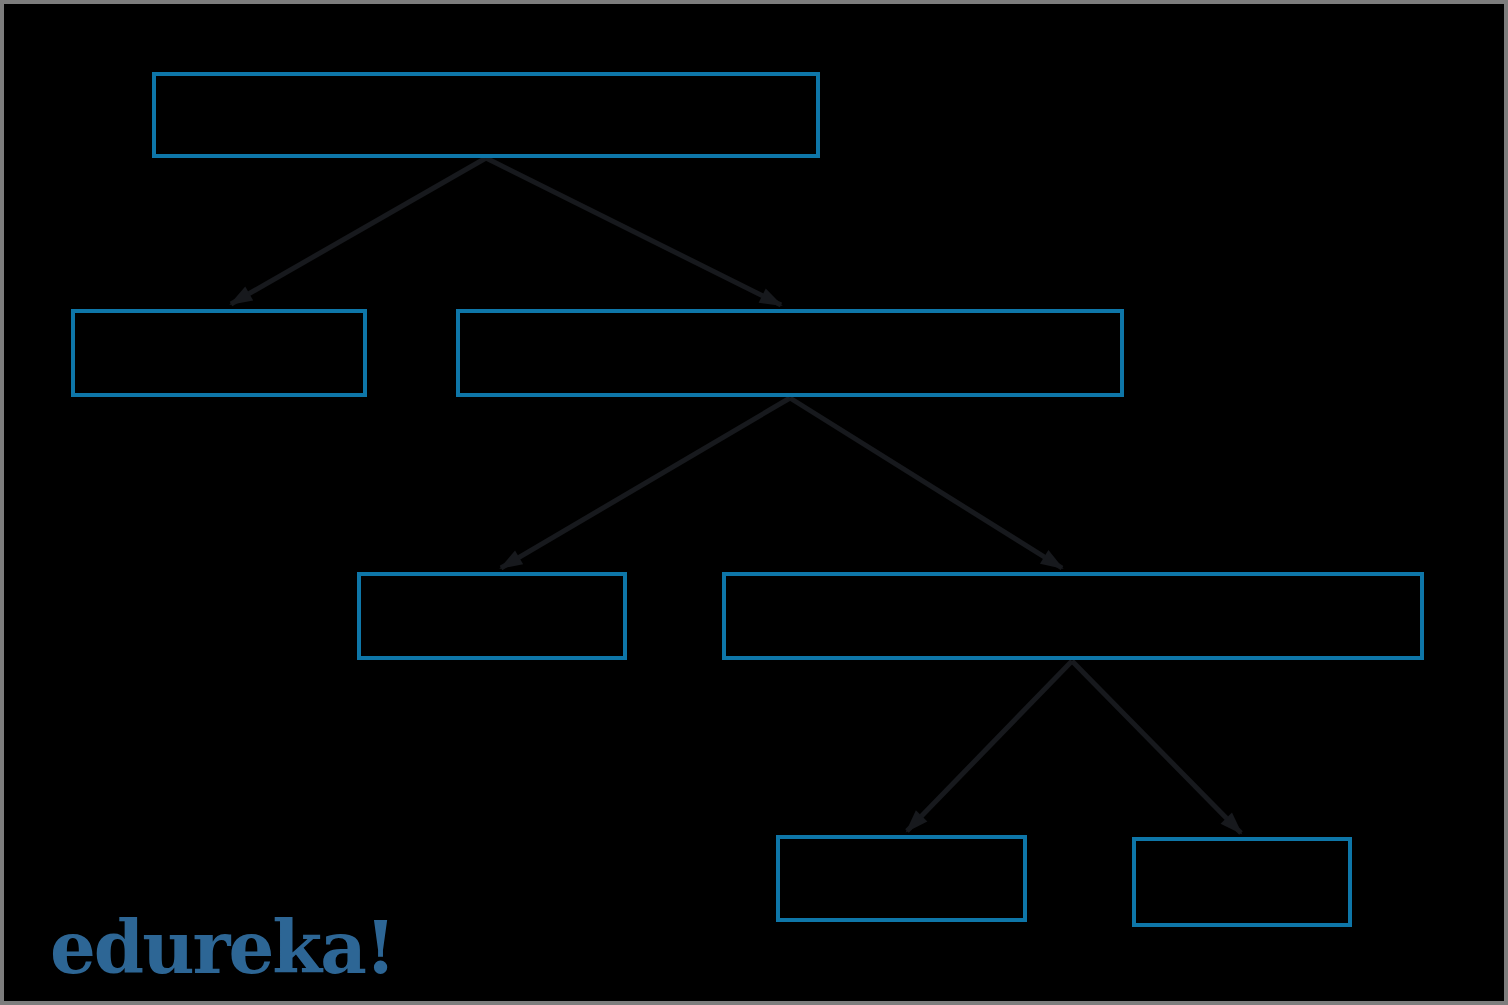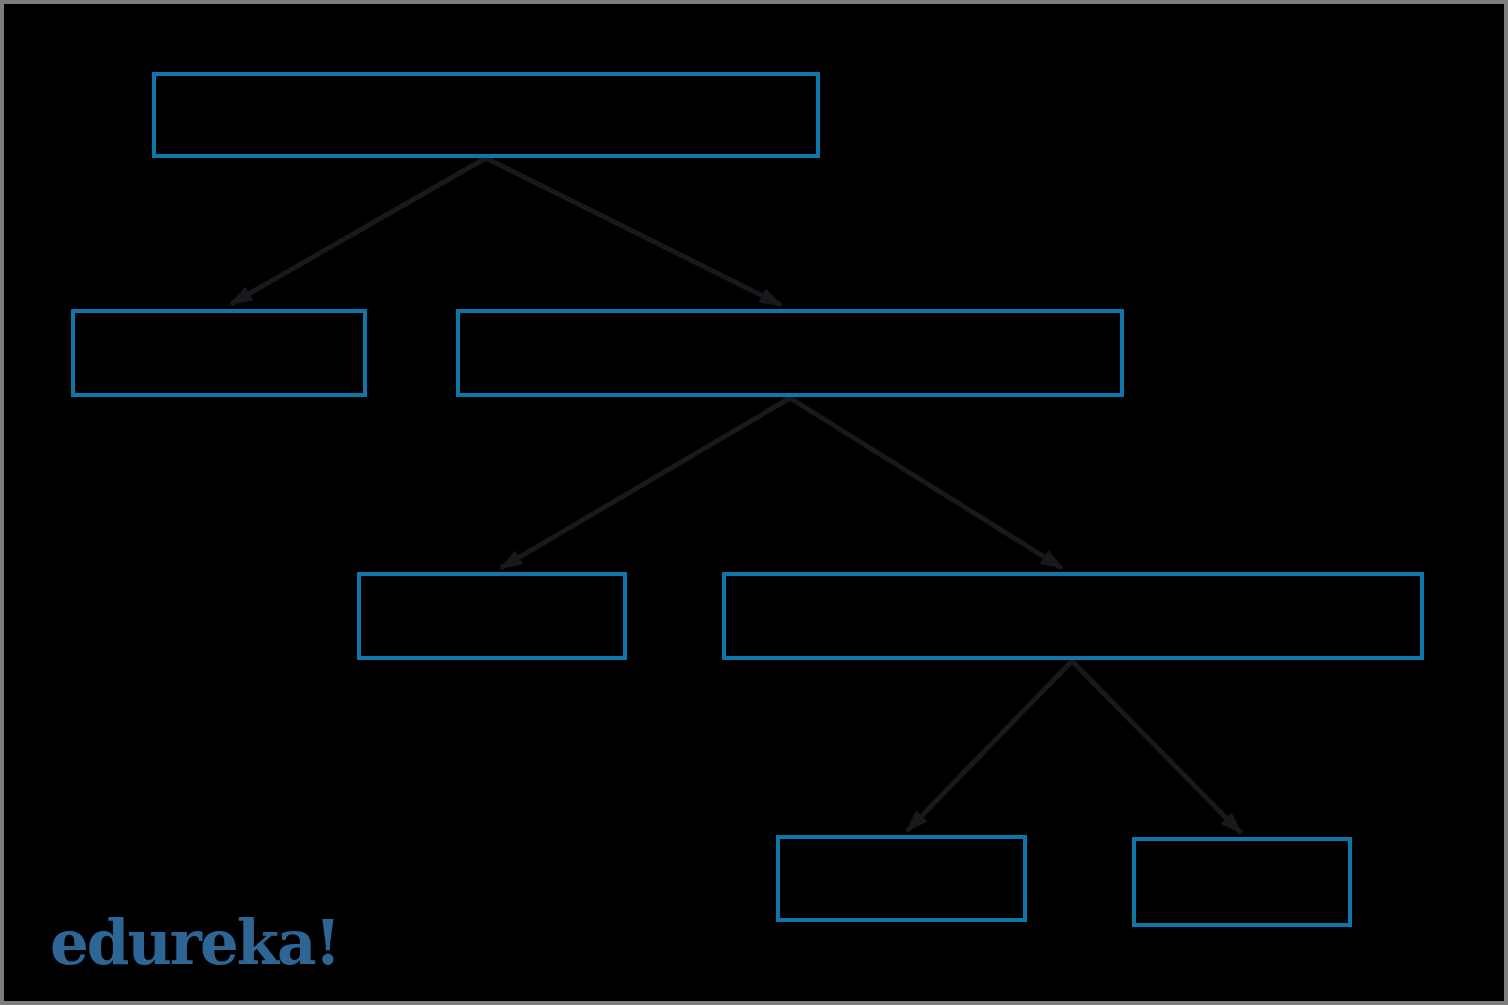--- a/index.html
+++ b/index.html
@@ -35,21 +35,21 @@
   .n-l1-right    {left:452px; top:305px; width:668px; height:88px;}
   .n-l2-left     {left:353px; top:568px; width:270px; height:88px;}
   .n-l2-right    {left:718px; top:568px; width:702px; height:88px;}
   .n-l3-left     {left:772px; top:831px; width:251px; height:87px;}
   .n-l3-right    {left:1128px;top:833px; width:220px; height:90px;}
   .logo{
     position:absolute;
     left:46px; top:908px;
     font-family:"DejaVu Serif","Liberation Serif",serif;
     font-weight:bold;
-    font-size:61px;
+    font-size:72px;
     letter-spacing:-2px;
     color:var(--logo-color);
     line-height:1;
   }
 </style>
 </head>
 <body>
 
 <div class="screen">
 

